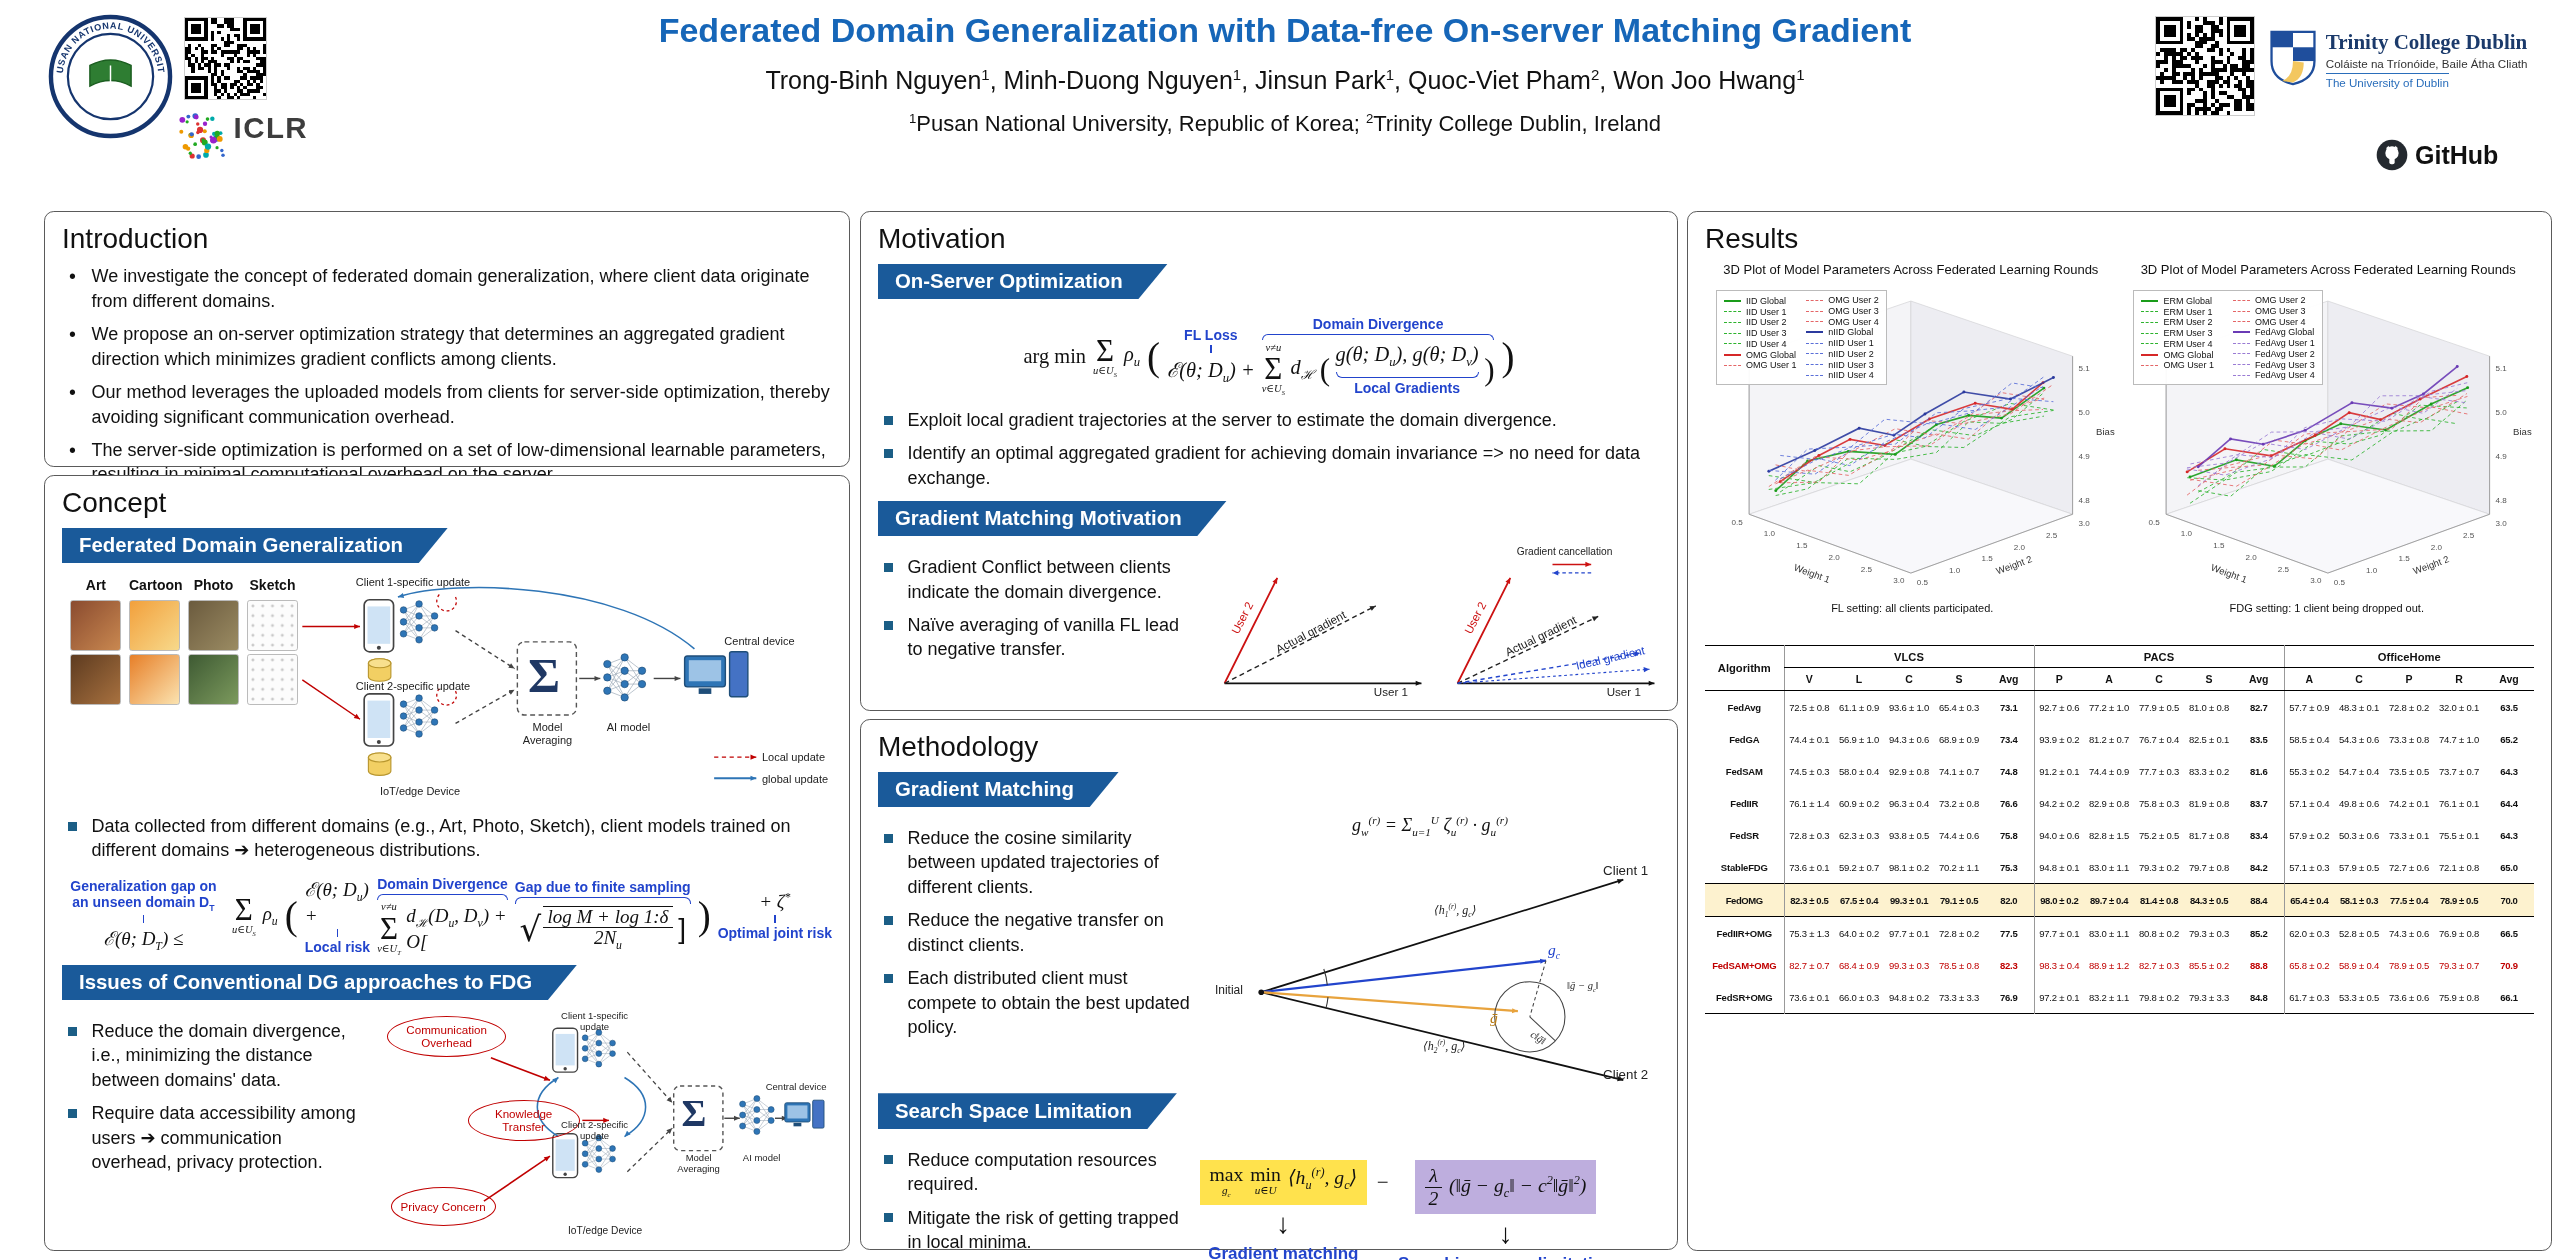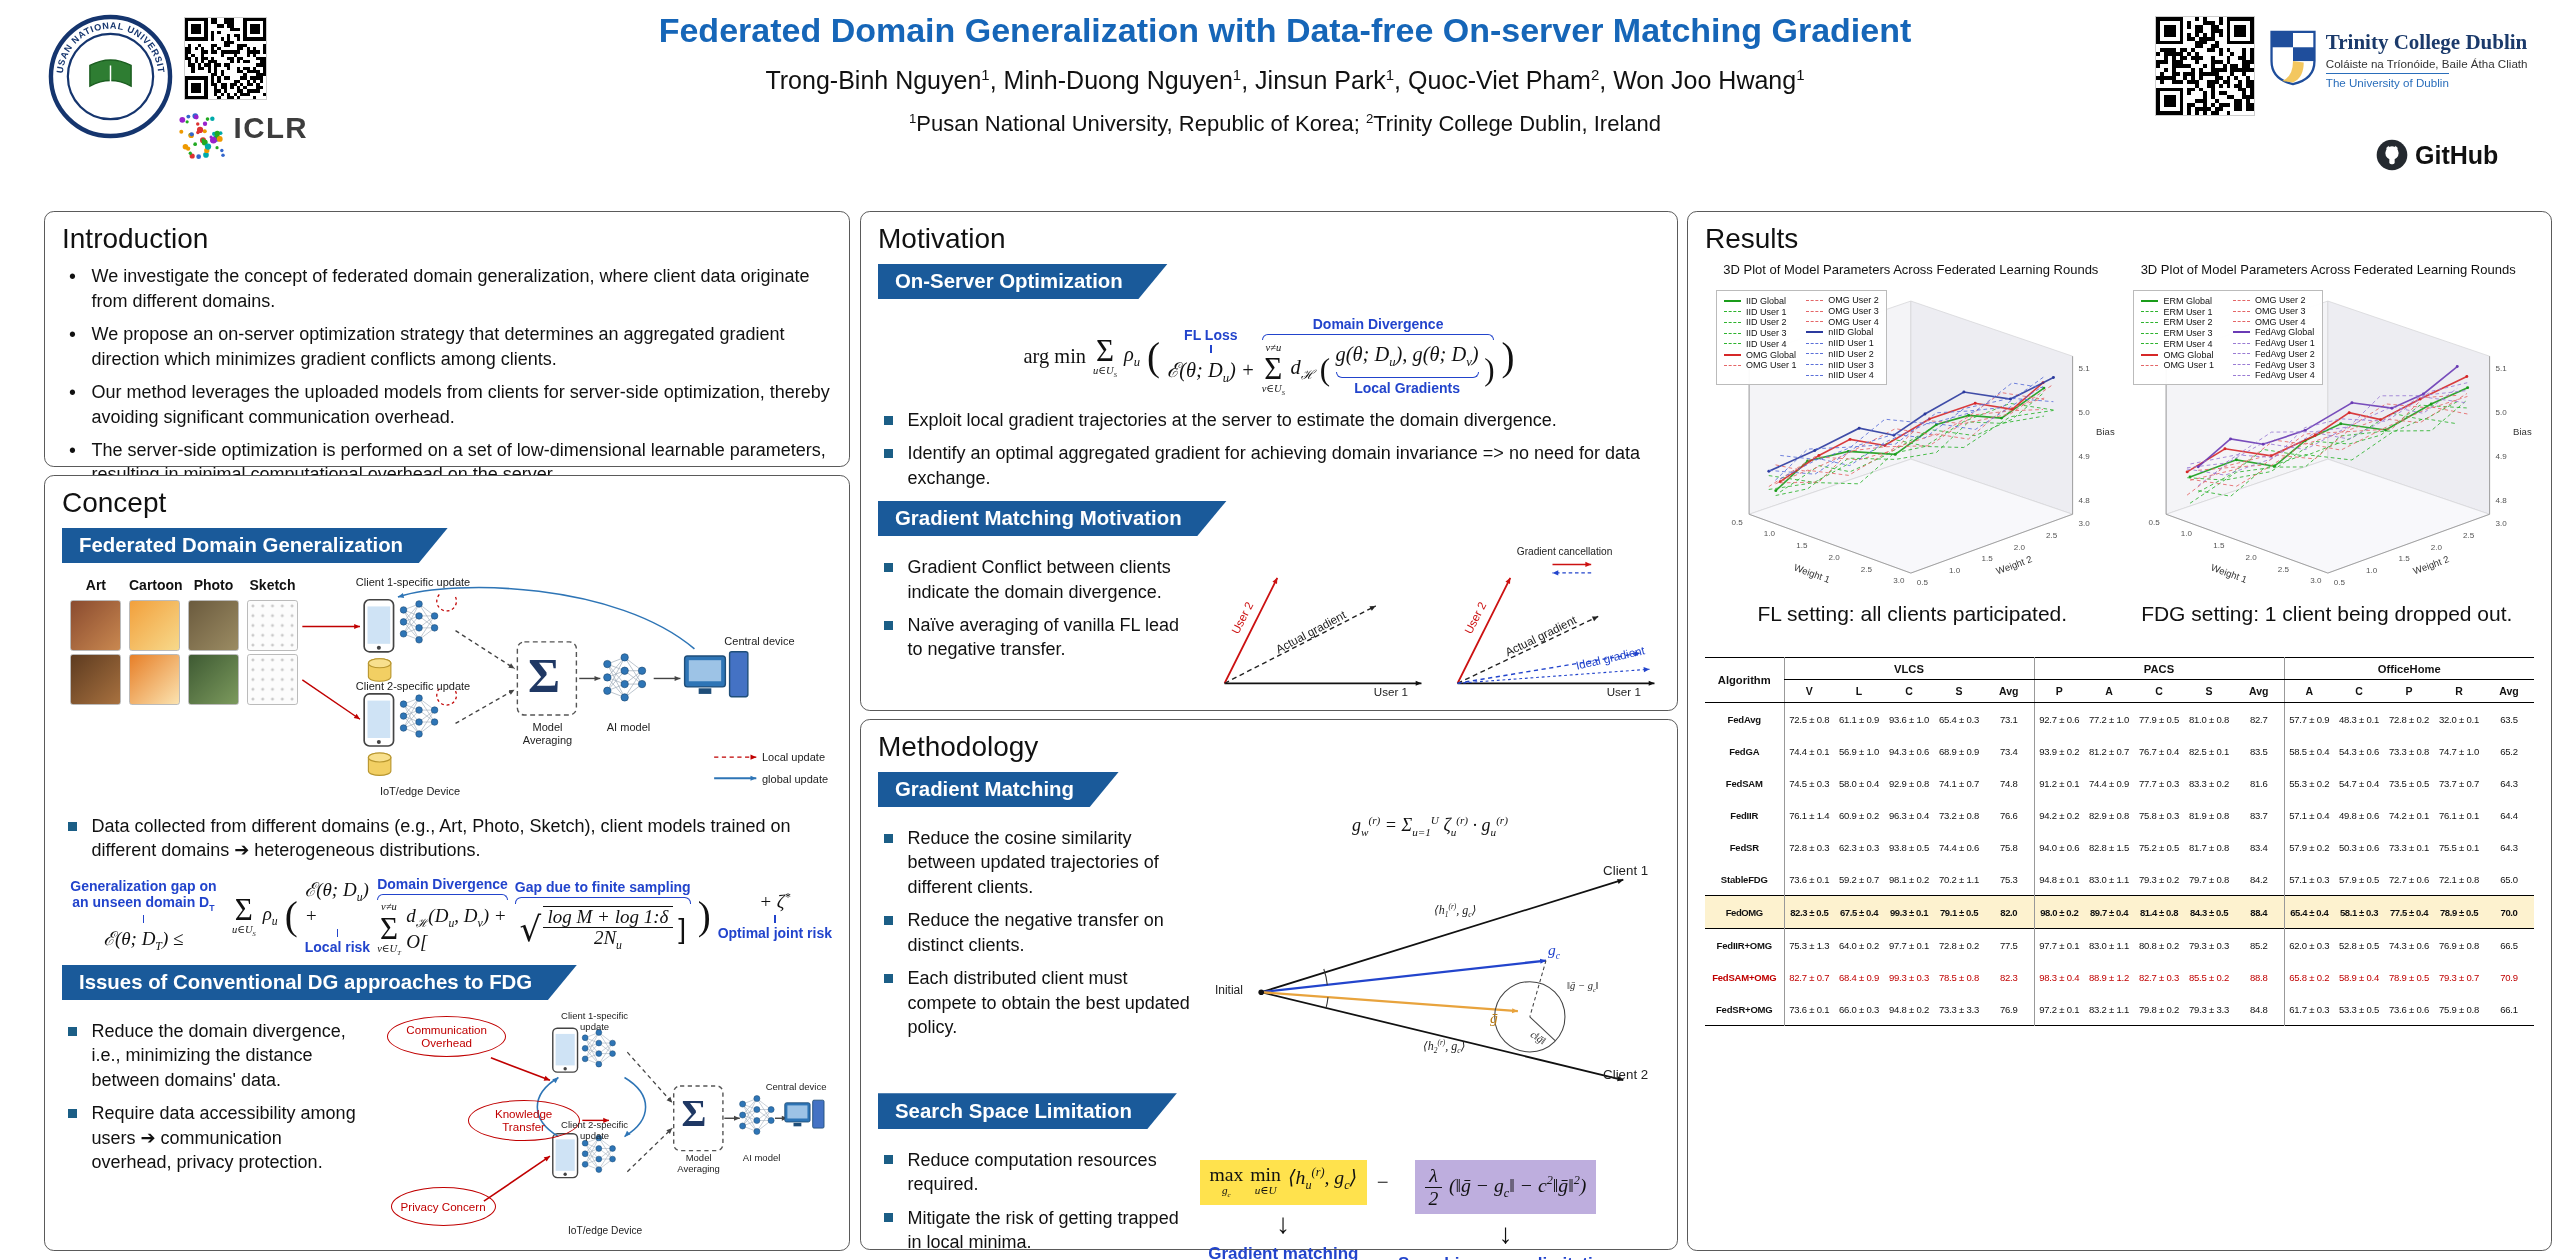--- a/index.html
+++ b/index.html
@@ -94,33 +94,33 @@
 
 
 .plots{display:flex;gap:5.6px;margin-top:2.8px}
 .plot-panel{position:relative;width:416px}
 .plot-title{text-align:center;font-size:13px;color:#111;margin-bottom:1.4px}
 .plot-svg{width:100%;height:auto;display:block}
 .legend{position:absolute;left:11.2px;top:28px;background:rgba(255,255,255,.94);border:0.7px solid #bbb;padding:4.2px 7px;column-count:2;column-gap:9.8px;z-index:3}
 .lg-entry{display:flex;align-items:center;gap:4.9px;font-size:9px;white-space:nowrap;break-inside:avoid;margin:0.7px 0}
 .lg-line{width:17px;height:0;flex:none}
 .plot-captions{display:flex;margin-top:7px}
-.plot-captions span{flex:1;text-align:center;font-size:21px}
+.plot-captions span{flex:1;text-align:center;font-size:11px}
 #results-table{width:100%;border-collapse:collapse;margin-top:31px;table-layout:fixed;border-top:1.8px solid #000;border-bottom:1.8px solid #000}
 #results-table th{font-size:10.5px;padding:4.9px 1.4px;font-weight:bold}
 #results-table td{font-size:9.5px;padding:10.5px 0.7px;white-space:nowrap;text-align:center;letter-spacing:-0.2px}
 #results-table thead tr:first-child th{border-bottom:0.7px solid #000;font-size:11.2px}
 #results-table thead tr:last-child th{border-bottom:1.1px solid #000}
 #results-table th,#results-table td{text-align:center}
 #results-table .gstart{border-left:0.7px solid #999}
 #results-table td.alg{font-weight:bold;text-align:center}
 #results-table tr.hl{background:#fdf2cf}
 #results-table tr.bold td{font-weight:bold;letter-spacing:-0.4px}
 #results-table tr.sep td{border-top:0.8px solid #000}
-#results-table .avg{font-weight:normal}
+#results-table .avg{font-weight:bold}
 .table-caption{text-align:center;font-size:18px;margin-top:28px}
 </style>
 </head>
 <body>
 
 <div id="poster">
 
   <div class="hdr">
     <svg class="seal-svg" viewBox="0 0 170 170">
       <circle cx="85" cy="85" r="81" fill="#fff" stroke="#15356e" stroke-width="6"></circle>

